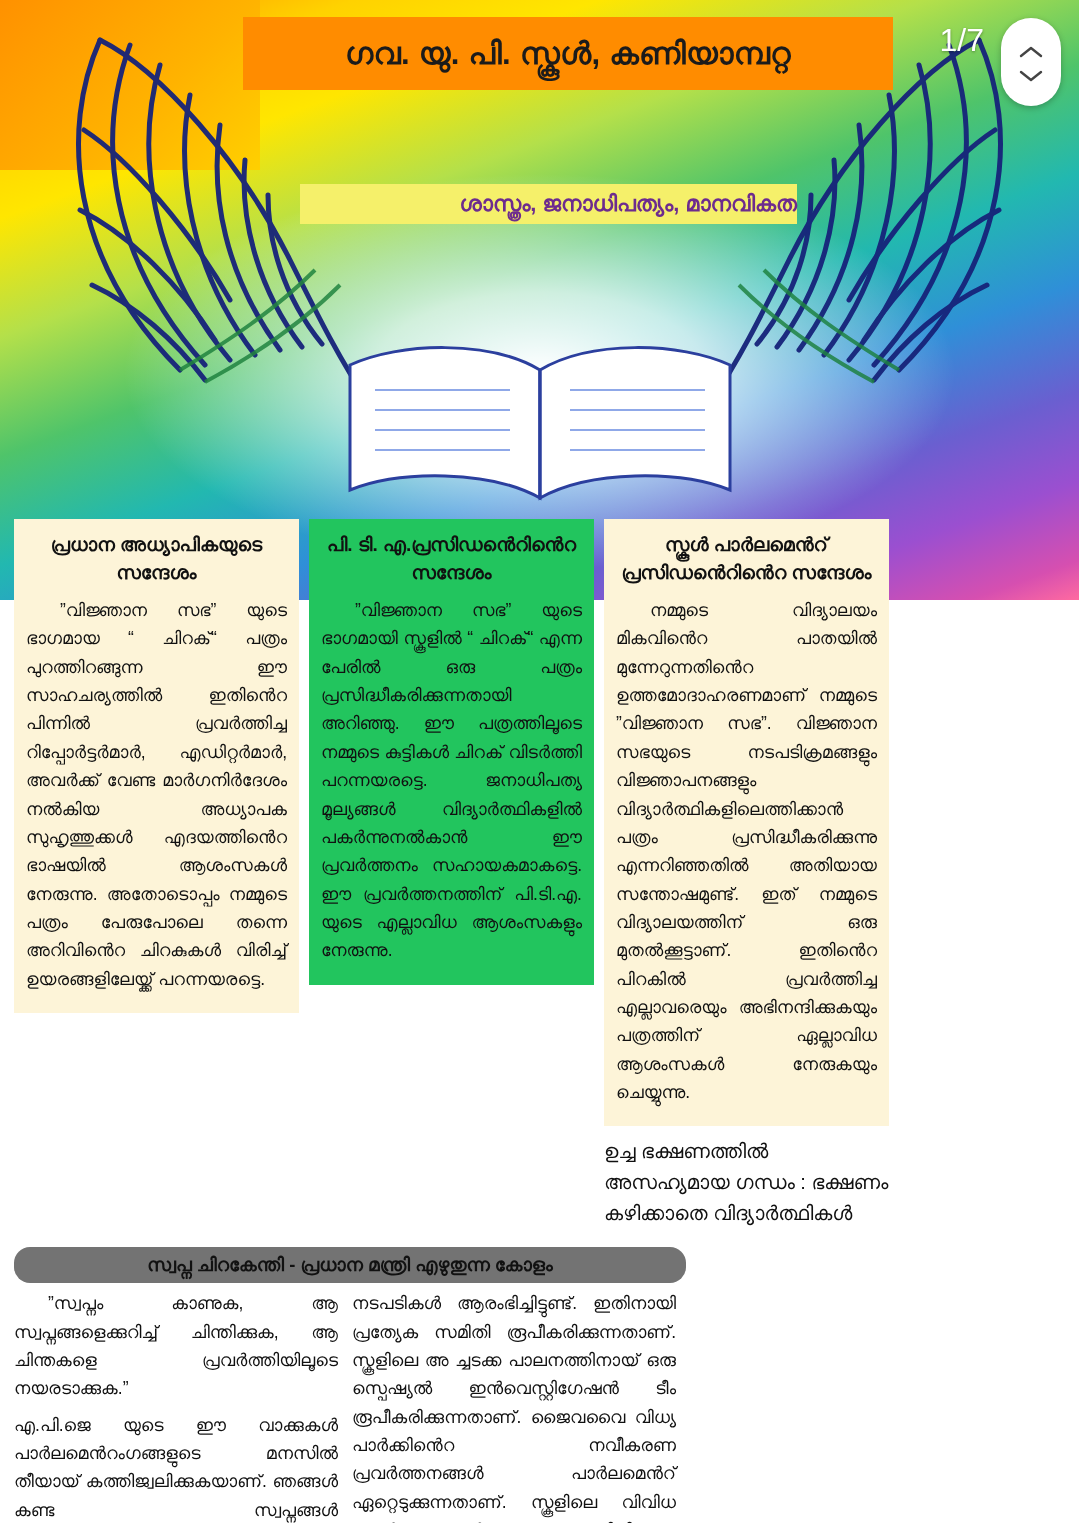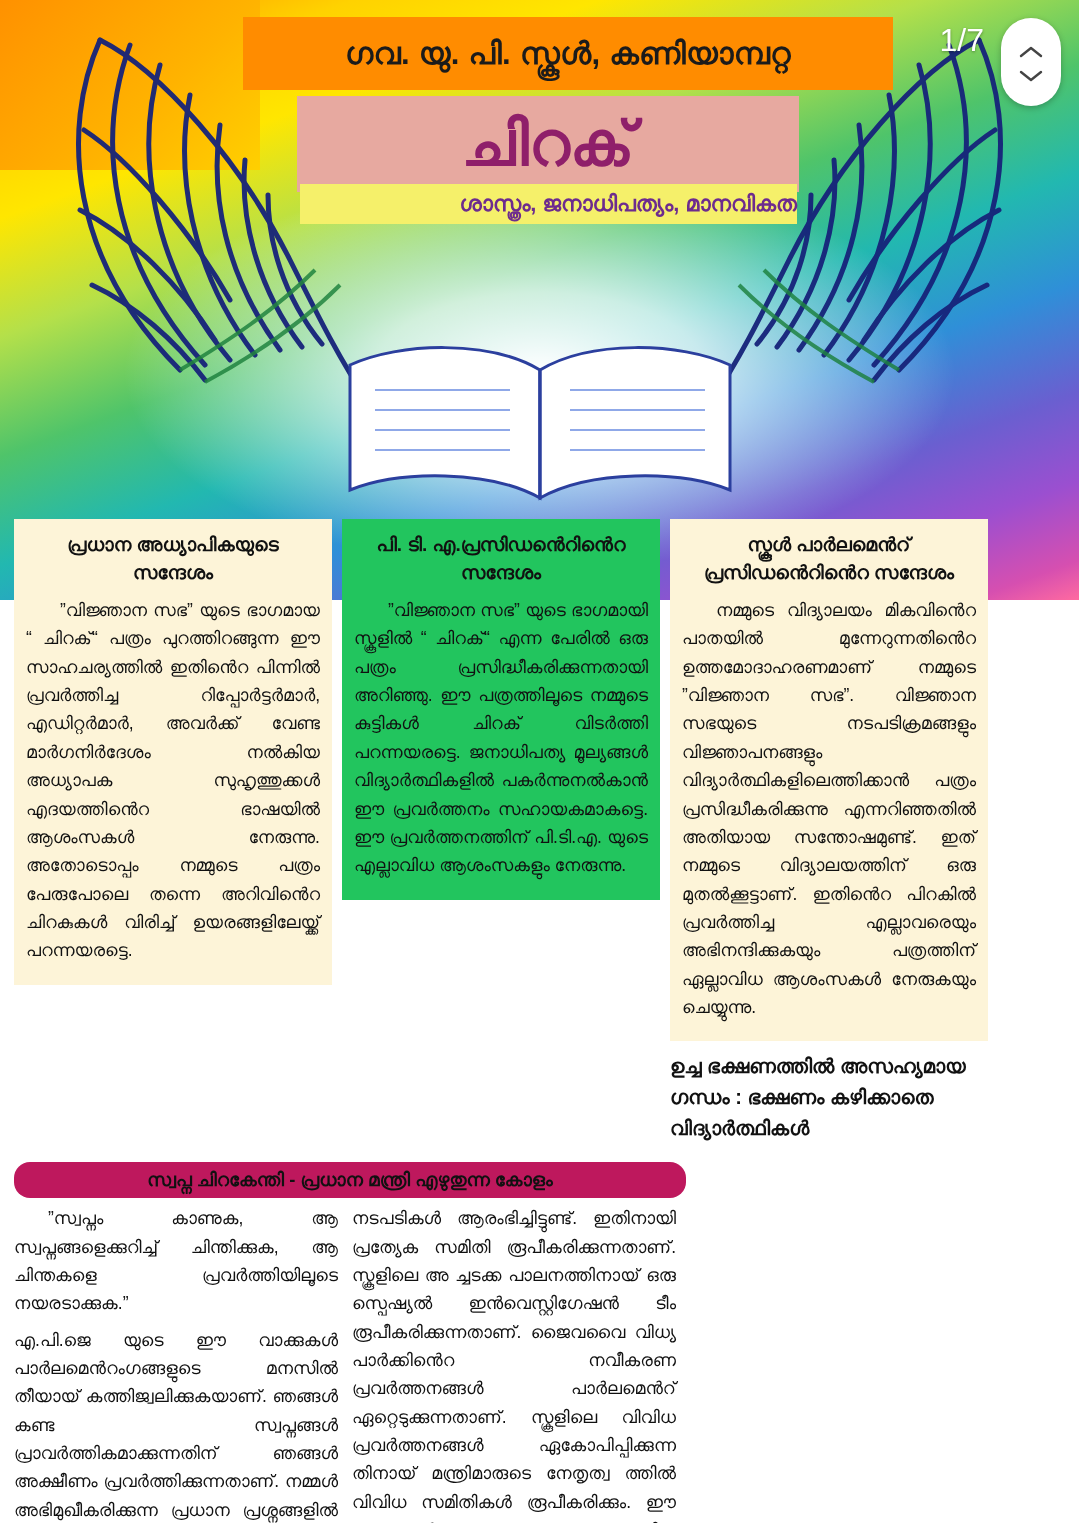--- a/index.html
+++ b/index.html
@@ -127,21 +127,21 @@
     position: absolute;
     left: 0; top: 513px;
     width: 1079px;
     padding: 6px 14px 0 14px;
   }
   .row-top {
     display: flex;
     gap: 10px;
     align-items: flex-start;
   }
-  .col { width: 318px; }
+  .col { width: 285px; }
   .panel {
     background: #fdf4d8;
     padding: 10px 12px 12px 12px;
   }
   .panel.peach { background: #22c55e; }
   .panel h3 {
     margin: 2px 0 10px 0;
     text-align: center;
     font-size: 19px;
     line-height: 1.45;
@@ -154,37 +154,37 @@
     color: #111;
     text-align: justify;
     text-justify: inter-word;
   }
   .body-text p { margin: 0 0 8px 0; }
   .indent { text-indent: 34px; }
 
   
   .pink-bar {
     margin: 8px 0 6px 0;
-    background: #be185d;
+    background: #737373;
     text-align: center;
     padding: 7px 4px;
     font-size: 18.5px;
     font-weight: bold;
     color: #111;
     border-radius: 16px;
   }
   .two-col {
     display: flex;
     gap: 14px;
   }
   .two-col .sub { width: 324px; }
 
   .sec-head {
     font-size: 20px;
-    font-weight: bold;
+    font-weight: normal;
     line-height: 1.55;
     color: #111;
     margin: 10px 0 10px 0;
   }
 
   .white-block { background: #ffffff; }
 </style>
 </head>
 <body>
 
@@ -249,23 +249,20 @@
           <path d="M240 100 H375"></path>
           <path d="M240 120 H375"></path>
       </g>
       <path d="M210 40 L210 168" stroke="#2b3f9e" stroke-width="3"></path>
     </svg>
   </div>
 
   <div class="title-band">
     <span>ഗവ. യു. പി. സ്കൂൾ, കണിയാമ്പറ്റ</span>
   </div>
-  <div class="name-band">
-    <span>ചിറക്</span>
-  </div>
   <div class="tag-band">
     <span>ശാസ്ത്രം, ജനാധിപത്യം, മാനവികത</span>
   </div>
 </div>
 
 <div class="page-indicator">1/7</div>
 <div class="scroll-pill">
   <span class="chev">
     <svg viewBox="0 0 24 12" xmlns="http://www.w3.org/2000/svg">
         <path d="M2 10 L12 2 L22 10" fill="none" stroke="#444" stroke-width="2.4" stroke-linecap="round" stroke-linejoin="round"></path>

